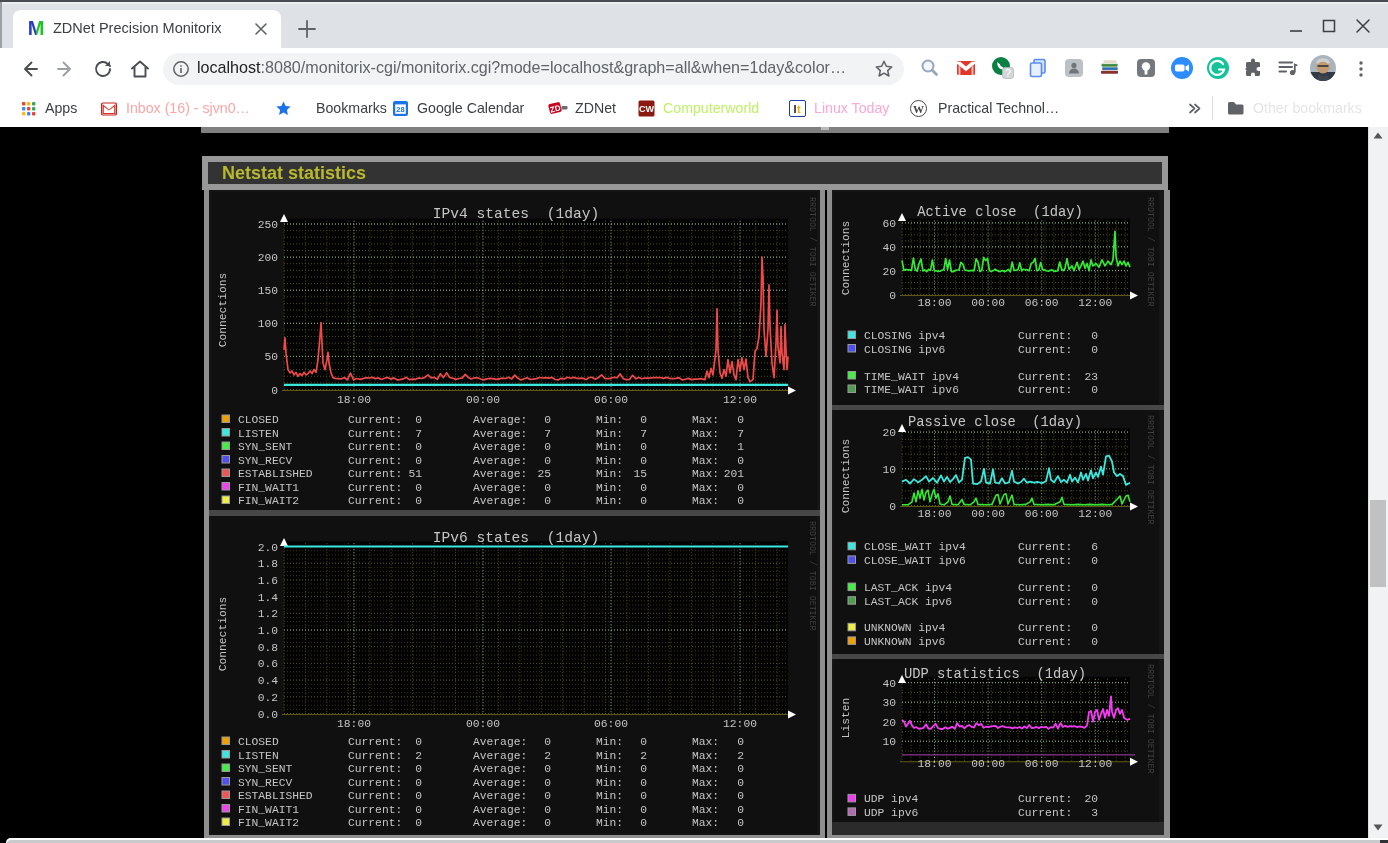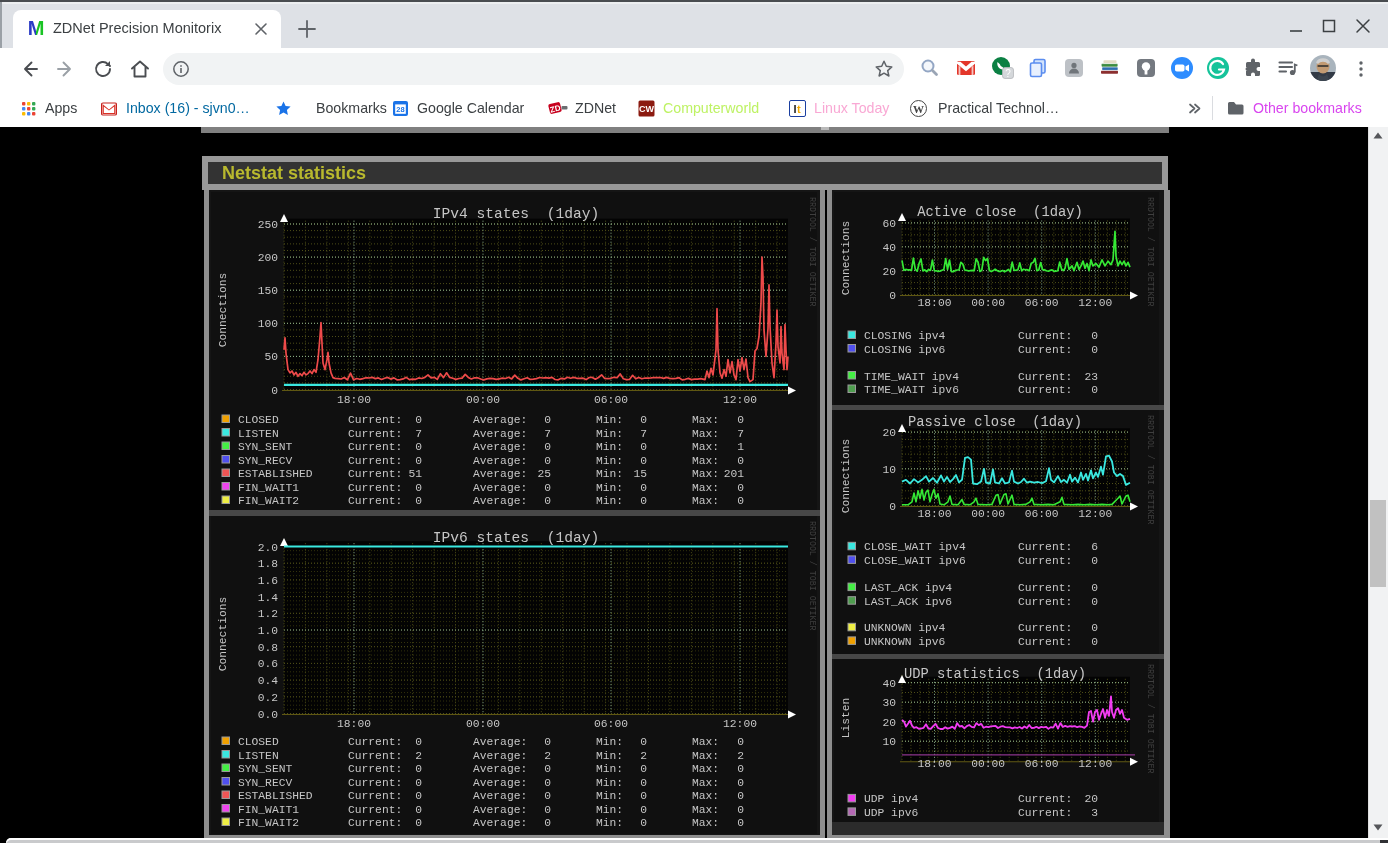--- a/index.html
+++ b/index.html
@@ -43,20 +43,21 @@
       <path d="M19 4 v5 h-5 z" fill="#4a4d51"></path>
     </svg>
     <svg style="position:absolute;left:128px;top:57px" width="24" height="24" viewBox="0 0 24 24">
       <path d="M4 11.5 L12 4.5 L20 11.5 M6.5 9.7 V19.5 H17.5 V9.7" stroke="#4a4d51" stroke-width="1.9" fill="none" stroke-linecap="round" stroke-linejoin="round"></path>
     </svg>
     <div style="position:absolute;left:163px;top:53px;width:741px;height:32px;background:#f1f3f4;border-radius:16px"></div>
     <svg style="position:absolute;left:172px;top:60px" width="18" height="18" viewBox="0 0 18 18">
       <circle cx="9" cy="9" r="7.2" fill="none" stroke="#5f6368" stroke-width="1.5"></circle>
       <path d="M9 8 V13 M9 5.2 V6.8" stroke="#5f6368" stroke-width="1.6"></path>
     </svg>
+    <div style="position:absolute;left:197px;top:58px;font:16.1px 'Liberation Sans', sans-serif;color:#202124">localhost<span style="color:#5f6368">:8080/monitorix-cgi/monitorix.cgi?mode=localhost&amp;graph=all&amp;when=1day&amp;color…</span></div>
     <svg style="position:absolute;left:873px;top:58px" width="22" height="22" viewBox="0 0 22 22">
       <path d="M11 3.2 L13.3 8.3 L18.8 8.9 L14.7 12.6 L15.9 18 L11 15.2 L6.1 18 L7.3 12.6 L3.2 8.9 L8.7 8.3 Z" fill="none" stroke="#5f6368" stroke-width="1.5" stroke-linejoin="round"></path>
     </svg>
     <svg style="position:absolute;left:918px;top:56px" width="24" height="24" viewBox="0 0 24 24">
       <circle cx="10" cy="10" r="5.5" fill="#f4f7fb" stroke="#93a6c4" stroke-width="2"></circle>
       <path d="M14.5 14.5 L18.5 18.5" stroke="#9aa5b5" stroke-width="2.8" stroke-linecap="round"></path>
     </svg>
     <svg style="position:absolute;left:954px;top:56px" width="24" height="24" viewBox="0 0 24 24">
       <rect x="3" y="5" width="18" height="14" rx="1.5" fill="#e3362a"></rect>
       <path d="M3 5.8 h3.4 l5.6 4.6 l5.6 -4.6 h3.4 v2 l-9 7.4 l-9 -7.4 Z" fill="#ffffff"></path>
@@ -137,21 +138,21 @@
       <rect x="1" y="11" width="3.4" height="3.4" rx="1" fill="#fbbc04"></rect>
       <rect x="6" y="11" width="3.4" height="3.4" rx="1" fill="#4285f4"></rect>
       <rect x="11" y="11" width="3.4" height="3.4" rx="1" fill="#ea4335"></rect>
     </svg>
     <div style="position:absolute;left:45px;top:100px;font:14.2px 'Liberation Sans', sans-serif;color:#3c4043">Apps</div>
     <svg style="position:absolute;left:101px;top:101px" width="16" height="16" viewBox="0 0 16 16">
       <rect x="0.5" y="2" width="15" height="12" rx="1.5" fill="#ffffff" stroke="#c5221f" stroke-width="1.2"></rect>
       <path d="M1.5 3 L8 8.5 L14.5 3 V13 H1.5 Z" fill="#d93025"></path>
       <path d="M2.8 12 V5.5 L8 9.5 L13.2 5.5 V12 Z" fill="#ffffff"></path>
     </svg>
-    <div style="position:absolute;left:126px;top:100px;font:14.2px 'Liberation Sans', sans-serif;color:#0369a1">Inbox (16) - sjvn0…</div>
+    <div style="position:absolute;left:126px;top:100px;font:14.2px 'Liberation Sans', sans-serif;color:#fca5a5">Inbox (16) - sjvn0…</div>
     <svg style="position:absolute;left:275px;top:100px" width="17" height="17" viewBox="0 0 17 17">
       <path d="M8.5 1.5 L10.6 6.1 L15.6 6.6 L11.9 10 L12.9 14.9 L8.5 12.4 L4.1 14.9 L5.1 10 L1.4 6.6 L6.4 6.1 Z" fill="#1a73e8"></path>
     </svg>
     <div style="position:absolute;left:316px;top:100px;font:14.2px 'Liberation Sans', sans-serif;color:#3c4043">Bookmarks</div>
     <svg style="position:absolute;left:392px;top:100px" width="17" height="17" viewBox="0 0 17 17">
       <rect x="1" y="1" width="15" height="15" rx="2" fill="#1a73e8"></rect>
       <rect x="3.2" y="4.4" width="10.6" height="9.4" fill="#ffffff"></rect>
       <text x="8.5" y="11.6" text-anchor="middle" font-family="&quot;Liberation Sans&quot;, sans-serif" font-size="7.5" font-weight="bold" fill="#1a73e8">28</text>
     </svg>
     <div style="position:absolute;left:417px;top:100px;font:14.2px 'Liberation Sans', sans-serif;color:#3c4043">Google Calendar</div>
@@ -177,21 +178,21 @@
       <text x="8.5" y="12.5" text-anchor="middle" font-family="&quot;Liberation Serif&quot;, serif" font-size="11" font-weight="bold" fill="#464646">W</text>
     </svg>
     <div style="position:absolute;left:938px;top:100px;font:14.2px 'Liberation Sans', sans-serif;color:#3c4043">Practical Technol…</div>
     <svg style="position:absolute;left:1186px;top:100px" width="18" height="17" viewBox="0 0 18 17">
       <path d="M4 4.5 L8.5 8.5 L4 12.5 M9 4.5 L13.5 8.5 L9 12.5" stroke="#5f6368" stroke-width="1.7" fill="none" stroke-linecap="round" stroke-linejoin="round"></path>
     </svg>
     <div style="position:absolute;left:1212px;top:96px;width:1px;height:24px;background:#dadce0"></div>
     <svg style="position:absolute;left:1227px;top:101px" width="18" height="15" viewBox="0 0 18 15">
       <path d="M1 2.5 a1.5 1.5 0 0 1 1.5 -1.5 h4.5 l2 2.5 h6 a1.5 1.5 0 0 1 1.5 1.5 v7 a1.5 1.5 0 0 1 -1.5 1.5 h-12.5 a1.5 1.5 0 0 1 -1.5 -1.5 Z" fill="#5f6368"></path>
     </svg>
-    <div style="position:absolute;left:1253px;top:100px;font:14.2px 'Liberation Sans', sans-serif;color:#d946ef">Other bookmarks</div>
+    <div style="position:absolute;left:1253px;top:100px;font:14.2px 'Liberation Sans', sans-serif;color:#e5e5e5">Other bookmarks</div>
     <div style="position:absolute;left:0;top:127px;width:1388px;height:716px;background:#000000"></div>
     <div style="position:absolute;left:201px;top:127px;width:968px;height:6px;background:#808080"></div>
     <div style="position:absolute;left:821px;top:127px;width:8px;height:3px;background:#b9b9b9"></div>
     <div style="position:absolute;left:202px;top:156px;width:966px;height:34px;background:#989898"></div>
     <div style="position:absolute;left:208px;top:162px;width:954px;height:22px;background:#333333"></div>
     <div style="position:absolute;left:222px;top:163px;font:bold 18px 'Liberation Sans', sans-serif;color:#b9b92e">Netstat statistics</div>
     <div style="position:absolute;left:204px;top:190px;width:621px;height:648.5px;background:#8e8e8e"></div>
     <div style="position:absolute;left:209px;top:190px;width:611px;height:644.5px;background:#151515"></div>
     <div style="position:absolute;left:209px;top:510px;width:611px;height:6px;background:#474747"></div>
     <div style="position:absolute;left:827px;top:190px;width:343px;height:648.5px;background:#8e8e8e"></div>

